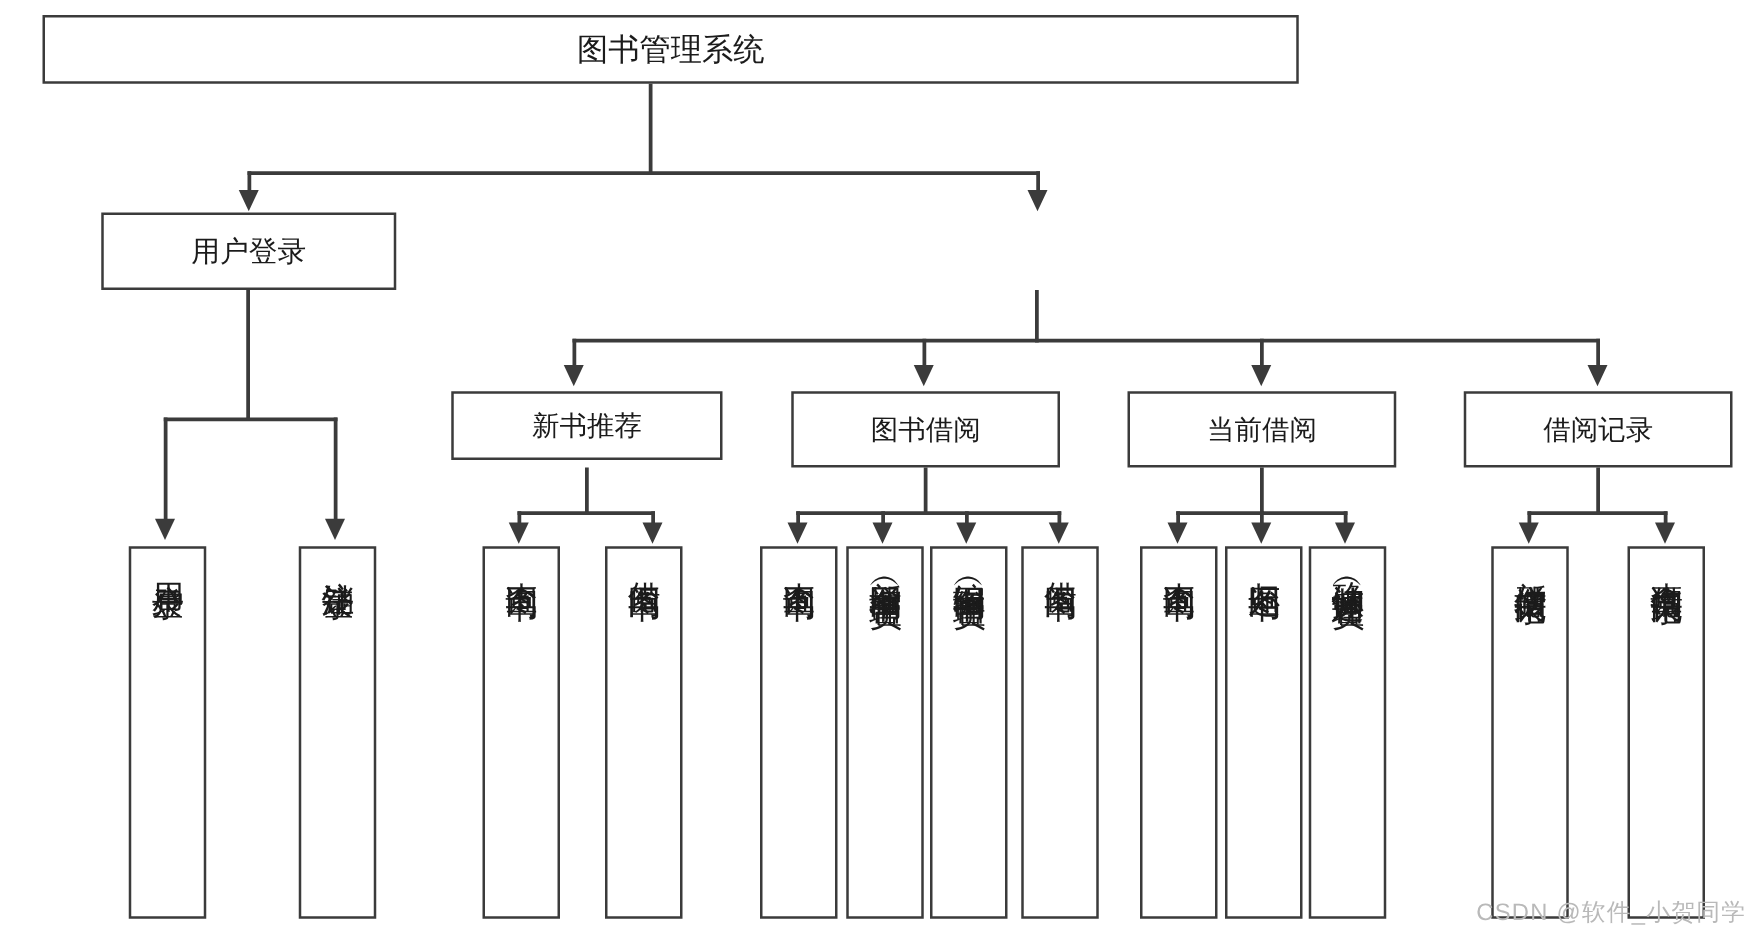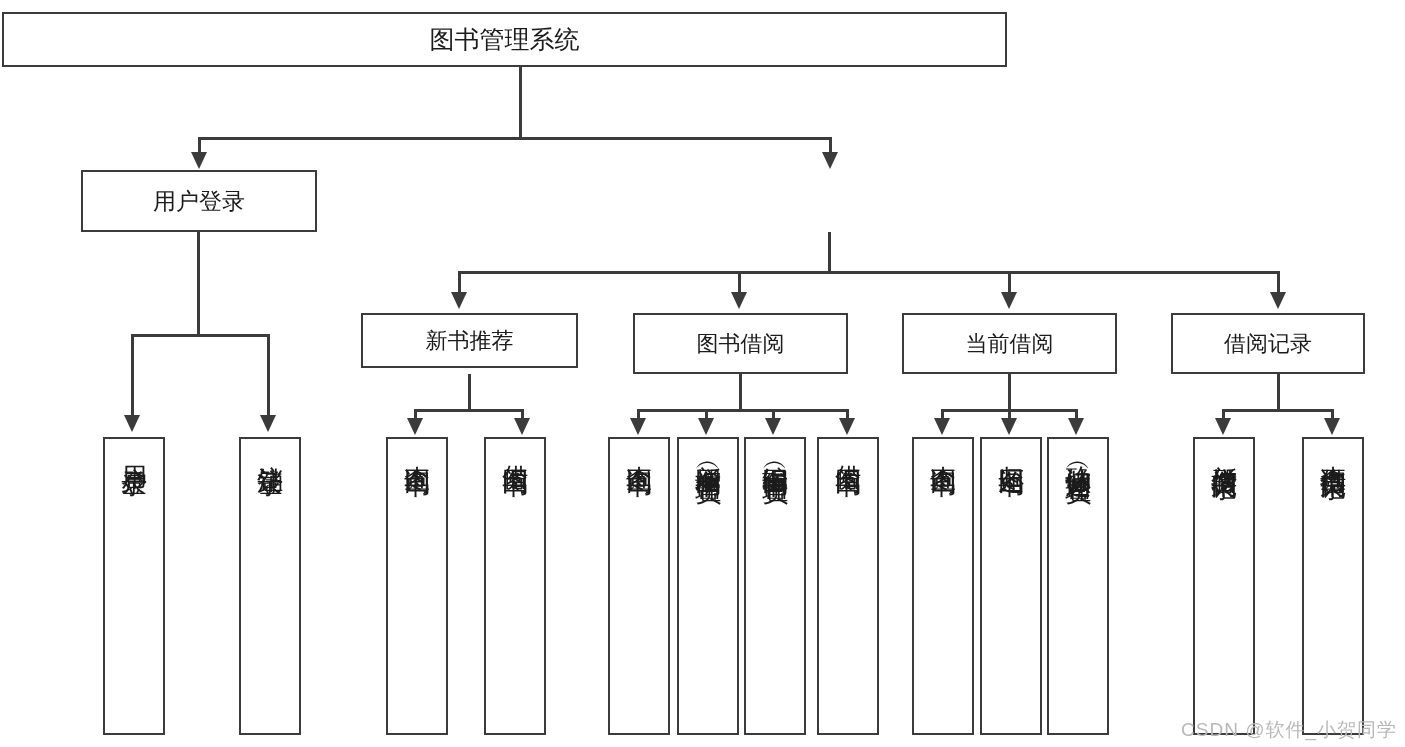--- a/index.html
+++ b/index.html
@@ -55,21 +55,21 @@
     color:#b9b9b9;
     white-space:nowrap;
     letter-spacing:1px;
   }
 </style>
 </head>
 <body>
 
 <div id="stage">
 
-  <div class="node root" style="left:2px;top:12px;width:1005px;height:55px;">
+  <div class="node root" style="left:34px;top:12px;width:1005px;height:55px;">
     <span>图书管理系统</span>
   </div>
 
   <div class="seg v" style="left:519px;top:67px;height:72px;"></div>
   <div class="seg h" style="left:198px;top:137px;width:634px;"></div>
   <div class="seg v" style="left:198px;top:137px;height:20px;"></div>
   <div class="seg v" style="left:829px;top:137px;height:20px;"></div>
   <div class="arrow" style="left:191px;top:152px;"></div>
   <div class="arrow" style="left:822px;top:152px;"></div>
 
@@ -98,21 +98,21 @@
 
   <div class="node l3" style="left:361px;top:313px;width:217px;height:55px;">
     <span>新书推荐</span>
   </div>
   <div class="node l3" style="left:633px;top:313px;width:215px;height:61px;align-items:center;">
     <span>图书借阅</span>
   </div>
   <div class="node l3" style="left:902px;top:313px;width:215px;height:61px;">
     <span>当前借阅</span>
   </div>
-  <div class="node l3" style="left:1171px;top:313px;width:194px;height:61px;justify-content:center;">
+  <div class="node l3" style="left:1171px;top:313px;width:215px;height:61px;justify-content:center;">
     <span>借阅记录</span>
   </div>
 
   <div class="seg v" style="left:468px;top:374px;height:38px;"></div>
   <div class="seg h" style="left:414px;top:409px;width:110px;"></div>
   <div class="seg v" style="left:414px;top:409px;height:12px;"></div>
   <div class="seg v" style="left:521px;top:409px;height:12px;"></div>
   <div class="arrow" style="left:407px;top:418px;"></div>
   <div class="arrow" style="left:514px;top:418px;"></div>
 

